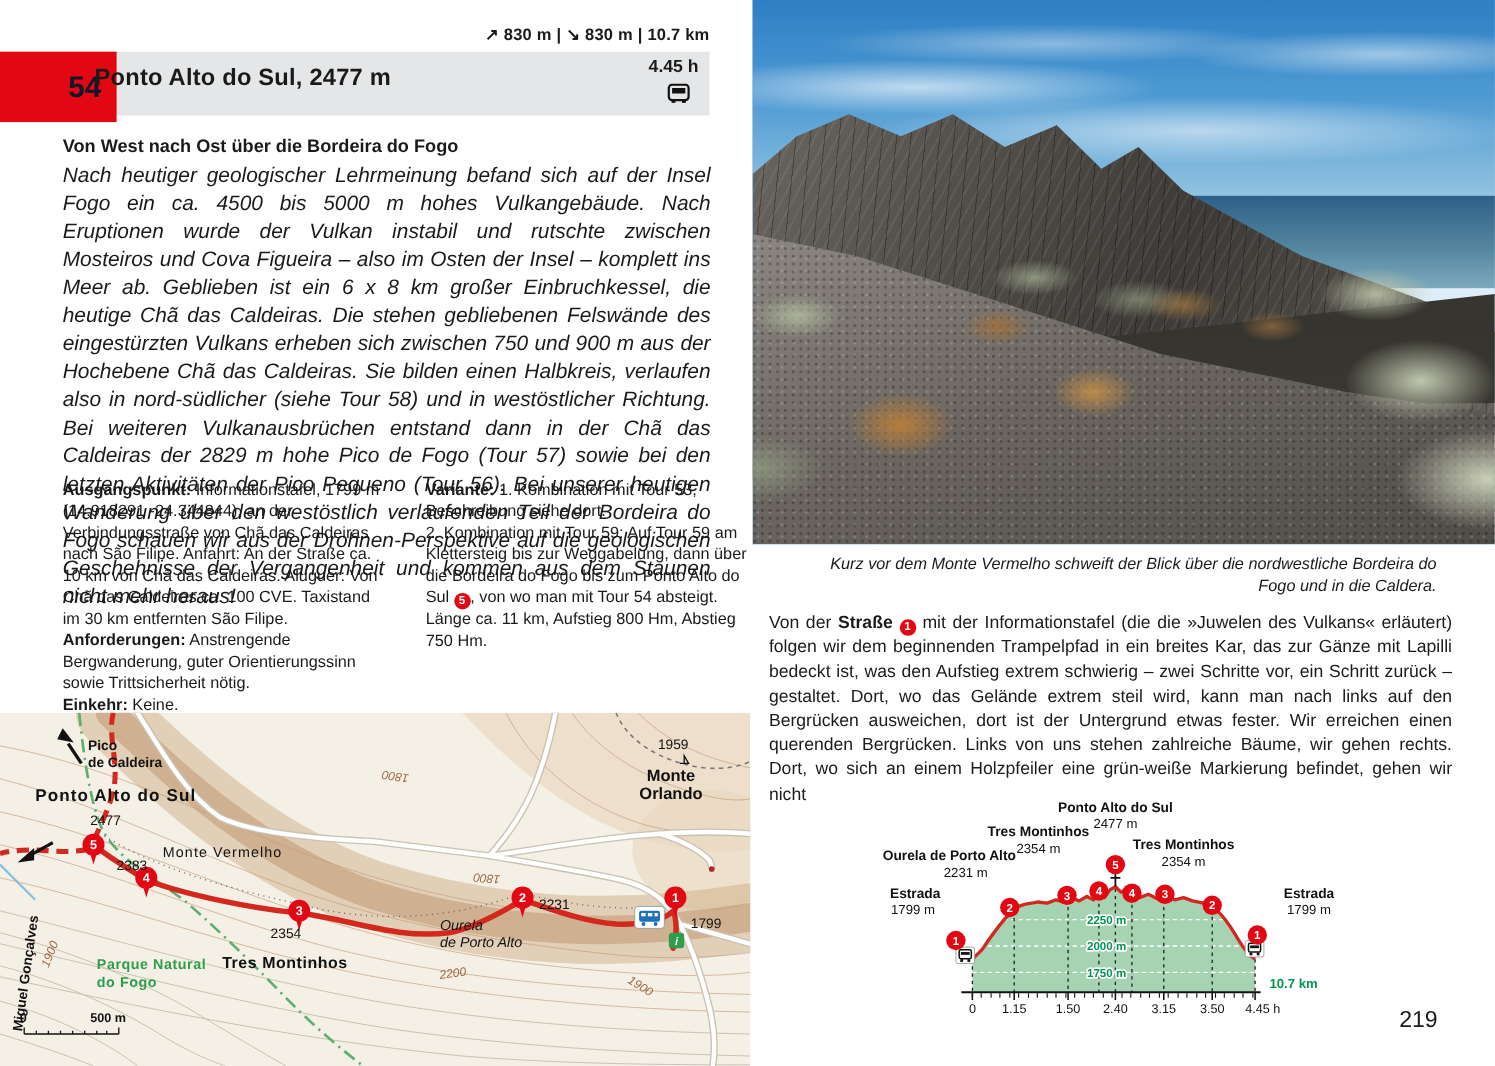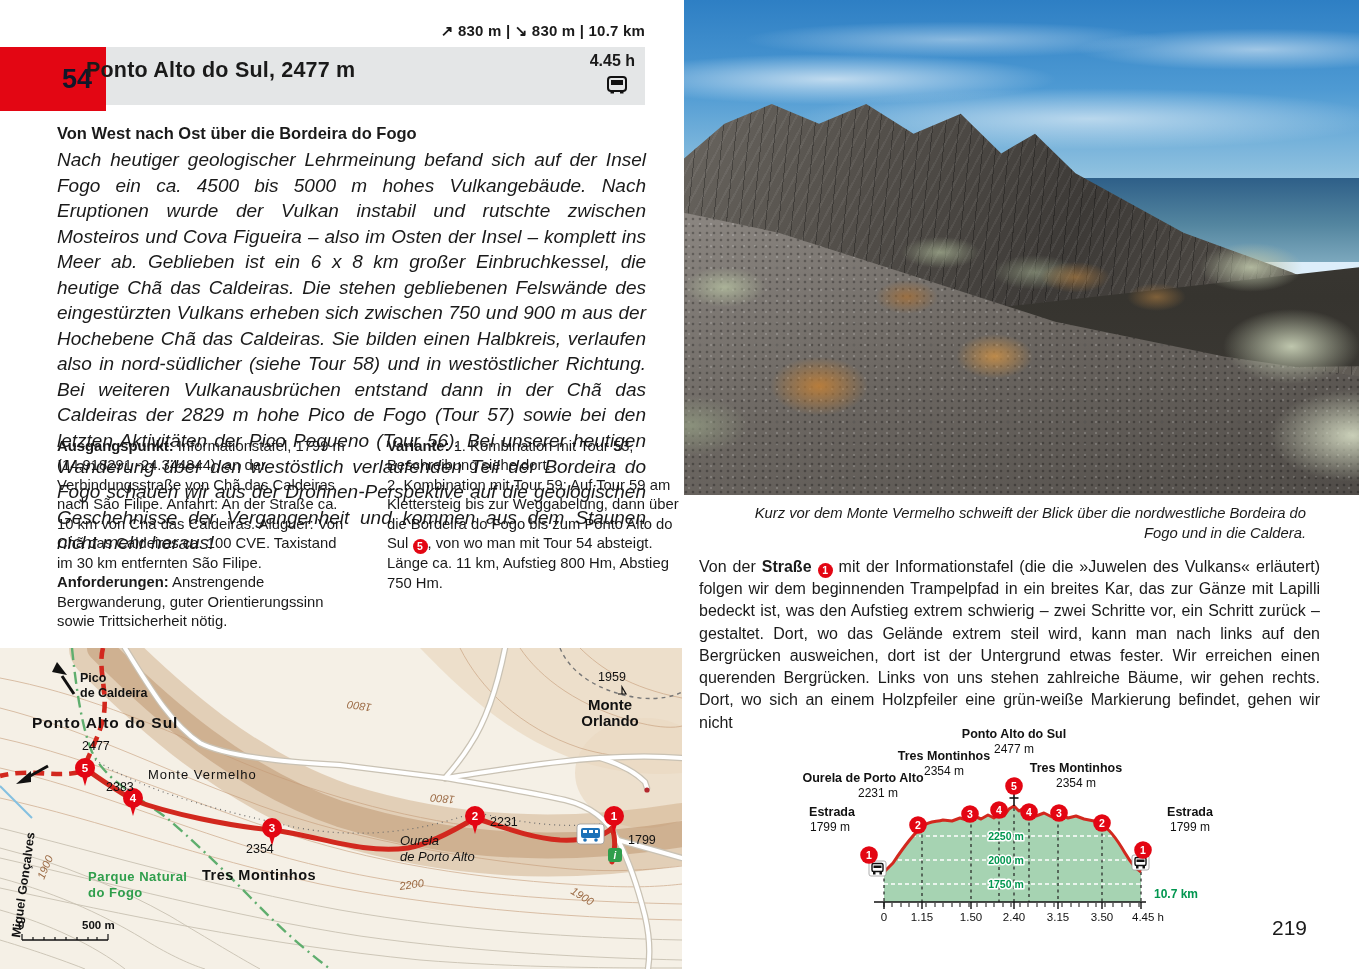--- a/index.html
+++ b/index.html
@@ -103,20 +103,21 @@
     <rect x="15" y="14" width="3.5" height="3.5" fill="#111"></rect>
   </svg>
 </div>
 
 <div class="abs intro-h">Von West nach Ost über die Bordeira do Fogo</div>
 <div class="abs intro-b">Nach heutiger geologischer Lehrmeinung befand sich auf der Insel Fogo ein ca. 4500 bis 5000 m hohes Vulkangebäude. Nach Eruptionen wurde der Vulkan instabil und rutschte zwischen Mosteiros und Cova Figueira – also im Osten der Insel – komplett ins Meer ab. Geblieben ist ein 6 x 8 km großer Einbruchkessel, die heutige Chã das Caldeiras. Die stehen gebliebenen Felswände des eingestürzten Vulkans erheben sich zwischen 750 und 900 m aus der Hochebene Chã das Caldeiras. Sie bilden einen Halbkreis, verlaufen also in nord-südlicher (siehe Tour 58) und in westöstlicher Richtung. Bei weiteren Vulkanausbrüchen entstand dann in der Chã das Caldeiras der 2829 m hohe Pico de Fogo (Tour 57) sowie bei den letzten Aktivitäten der Pico Pequeno (Tour 56). Bei unserer heutigen Wanderung über den westöstlich verlaufenden Teil der Bordeira do Fogo schauen wir aus der Drohnen-Perspektive auf die geologischen Geschehnisse der Vergangenheit und kommen aus dem Staunen nicht mehr heraus!</div>
 
 <div class="abs infocol info-l">
   <p><span class="b">Ausgangspunkt:</span><span> Informationstafel, 1799 m (14.918291 -24.344844), an der Verbindungsstraße von Chã das Caldeiras nach São Filipe. Anfahrt: An der Straße ca. 10 km von Chã das Caldeiras. Aluguer: Von Chã das Caldeiras ca. 100 CVE. Taxistand im 30 km entfernten São Filipe.</span></p>
   <p><span class="b">Anforderungen:</span><span> Anstrengende Bergwanderung, guter Orientierungssinn sowie Trittsicherheit nötig.</span></p>
+  <p><span class="b">Einkehr:</span><span> Keine.</span></p>
 </div>
 
 <div class="abs infocol info-r">
   <p class="prewrap"><span class="b">Variante:</span><span> 1. Kombination mit Tour 53, Beschreibung siehe dort.
 2. Kombination mit Tour 59: Auf Tour 59 am Klettersteig bis zur Weggabelung, dann über die Bordeira do Fogo bis zum Ponto Alto do Sul </span><span class="mk">5</span><span>, von wo man mit Tour 54 absteigt. Länge ca. 11 km, Aufstieg 800 Hm, Abstieg 750 Hm.</span></p>
 </div>
 
 <div class="abs photo">
   <div class="ph ph-sky"></div>
   <div class="ph ph-sea" style="position:absolute;"></div>

